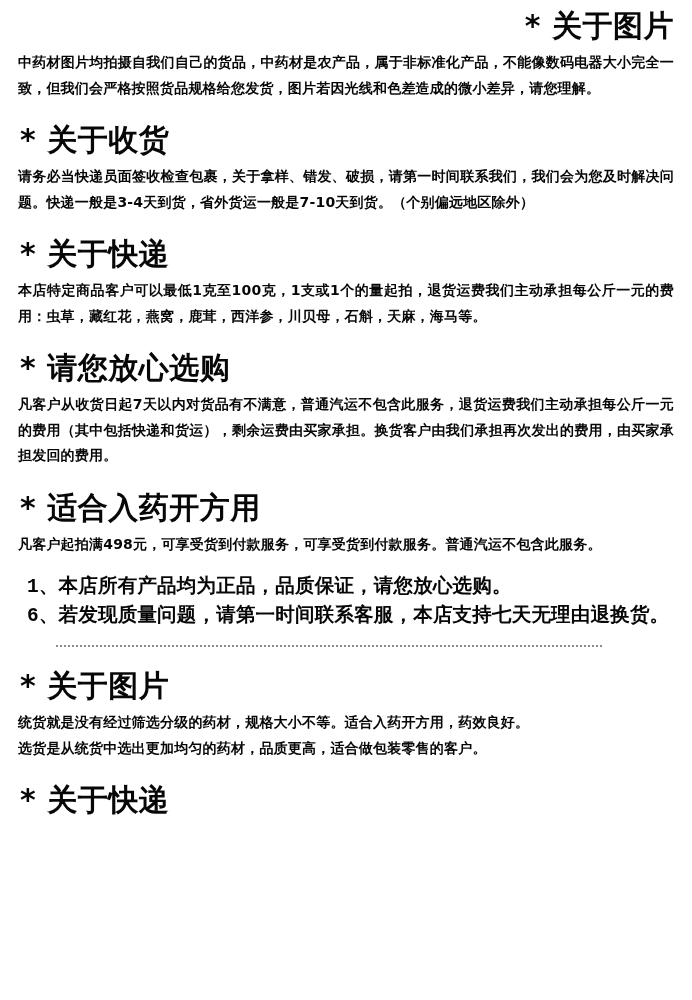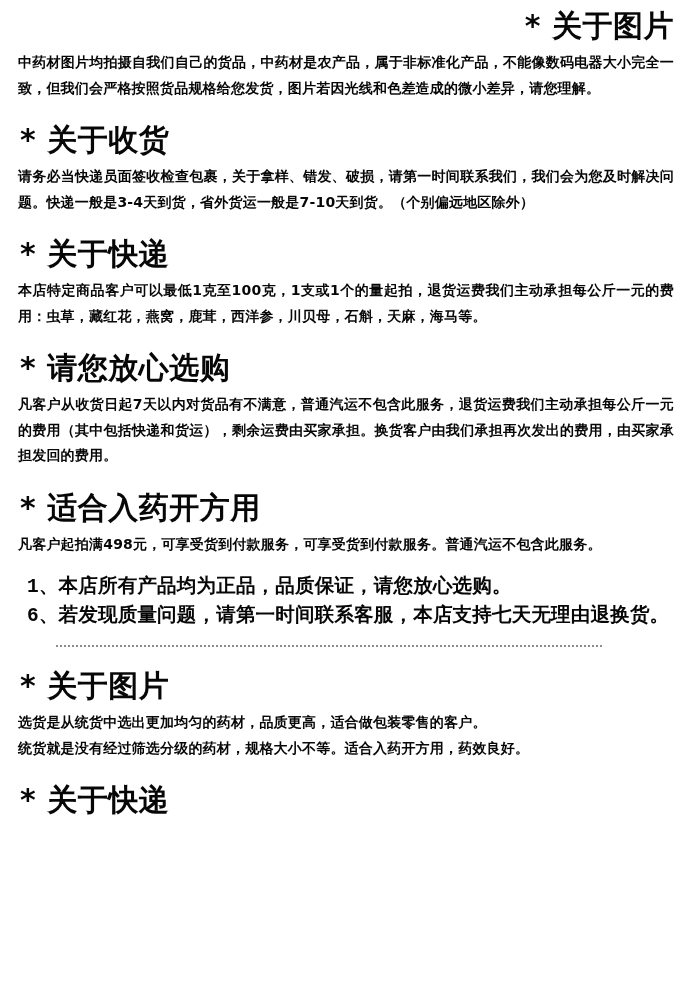--- a/index.html
+++ b/index.html
@@ -88,22 +88,22 @@
 
   <ol class="notice-list">
     <li>1、本店所有产品均为正品，品质保证，请您放心选购。</li>
     <li>6、若发现质量问题，请第一时间联系客服，本店支持七天无理由退换货。</li>
   </ol>
 
   <hr class="dashed-divider" style="border-top-color: rgb(141, 141, 141);">
 
   <section class="policy-section">
     <h2 class="sec-title">* 关于图片</h2>
+    <p class="sec-para">统货就是没有经过筛选分级的药材，规格大小不等。适合入药开方用，药效良好。</p>
     <p class="sec-para">选货是从统货中选出更加均匀的药材，品质更高，适合做包装零售的客户。</p>
-    <p class="sec-para">统货就是没有经过筛选分级的药材，规格大小不等。适合入药开方用，药效良好。</p>
   </section>
 
   <section class="policy-section">
     <h2 class="sec-title">* 关于快递</h2>
 
   </section>
 
 </div>
 
 </body></html>

